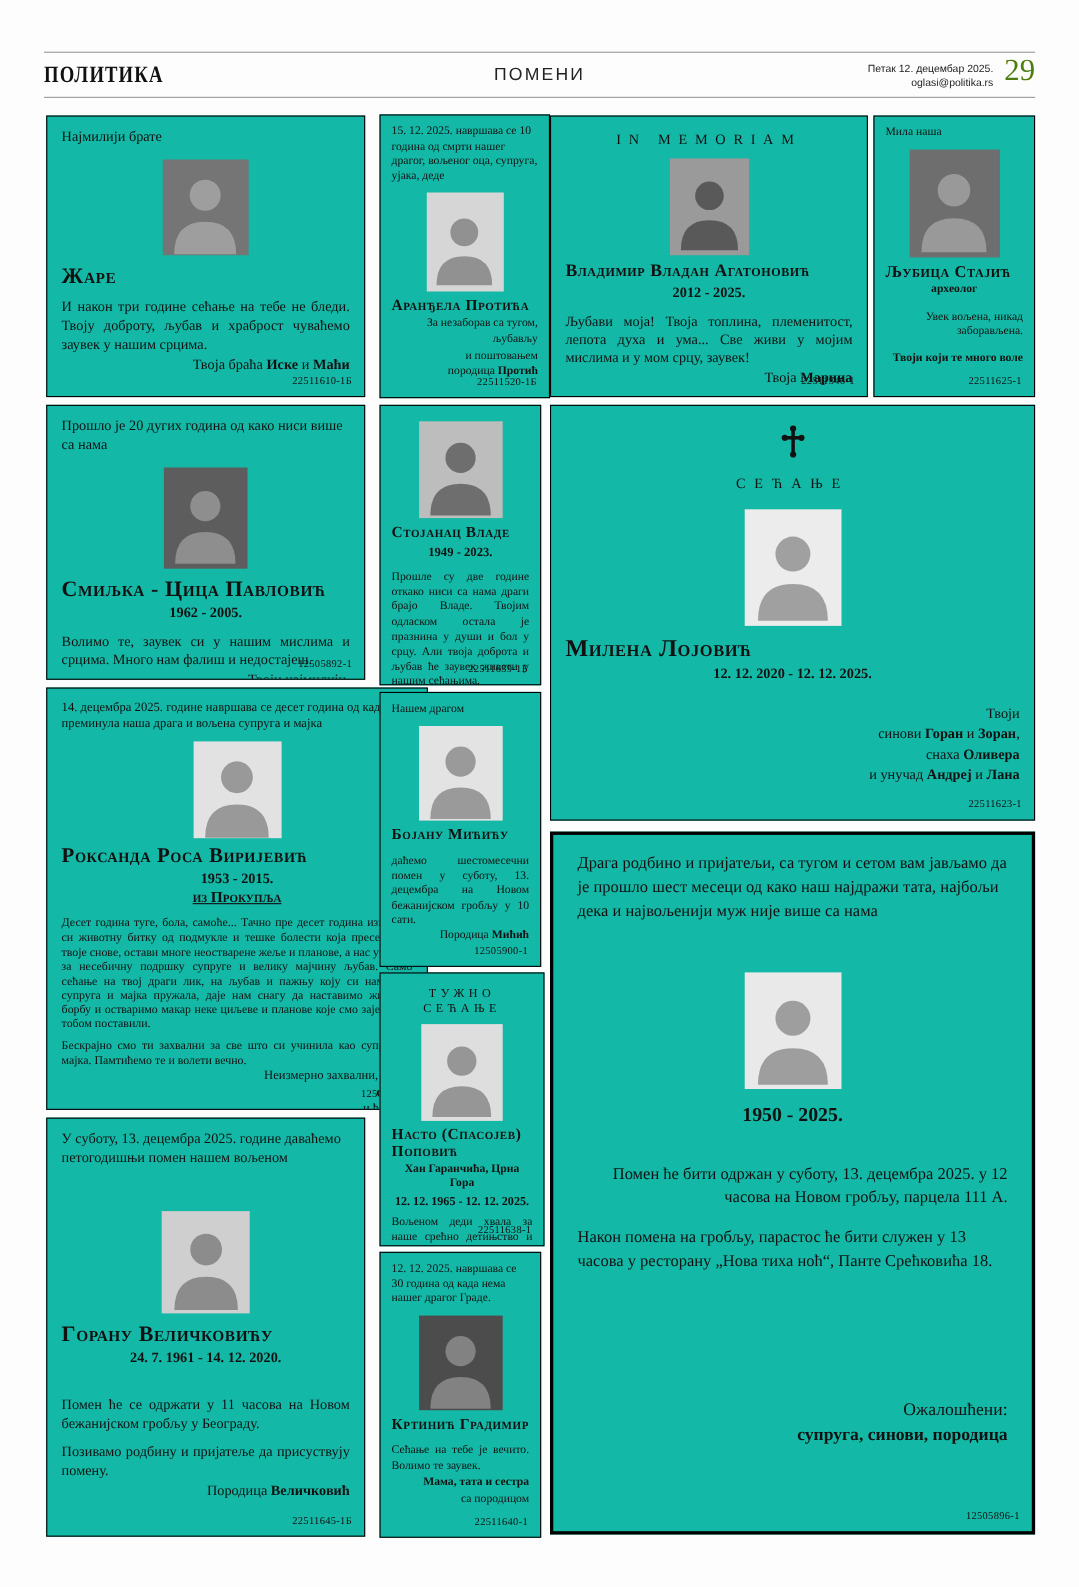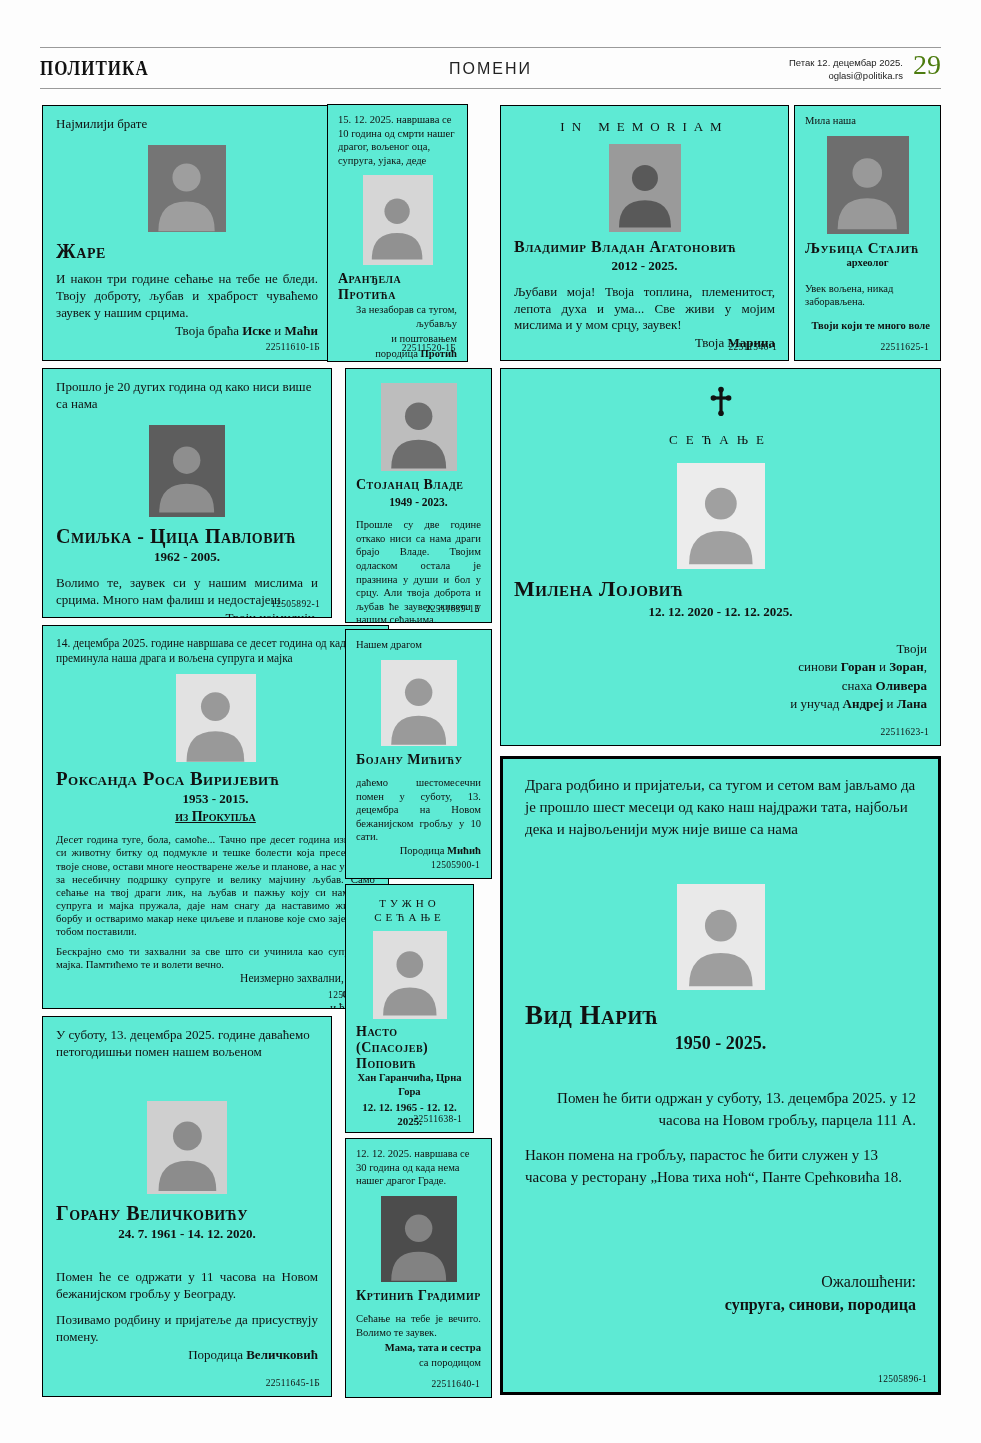--- a/index.html
+++ b/index.html
@@ -7,21 +7,21 @@
         font-family:"Liberation Serif","DejaVu Serif",serif;color:#111;}
   .rule{position:absolute;left:40px;right:40px;height:1px;background:#9a9a9a;}
   .logo{position:absolute;left:40px;top:56px;font-weight:bold;font-size:17px;letter-spacing:1px;
         transform:scaleY(1.25);transform-origin:left top;font-family:"Liberation Serif",serif;}
   .section-title{position:absolute;left:0;right:0;top:60px;text-align:center;
         font-family:"Liberation Sans","DejaVu Sans",sans-serif;font-size:16px;letter-spacing:2px;color:#222;}
   .hdr-right{position:absolute;right:78px;top:57px;text-align:right;font-size:9.5px;line-height:1.35;
         font-family:"Liberation Sans","DejaVu Sans",sans-serif;color:#222;}
   .pageno{position:absolute;right:40px;top:49px;font-size:28px;color:#4d7c0f;font-family:"Liberation Serif",serif;}
 
-  .obit{position:absolute;background:#5eead4;border:1px solid #000;box-sizing:border-box;
+  .obit{position:absolute;background:#14b8a6;border:1px solid #000;box-sizing:border-box;
         padding:10px 13px;display:flex;flex-direction:column;overflow:hidden;font-size:13px;line-height:1.3;}
   .obit.n{padding:8px 10px;font-size:10.6px;line-height:1.28;}
   .obit.thick{border-width:3px;padding:16px 22px;}
   .intro{text-align:left;}
   .memhead{text-align:center;margin-top:3px;}
   .photo{margin:12px auto 8px;display:flex;align-items:flex-end;justify-content:center;flex-shrink:0;overflow:hidden;}
   .sil{width:86%;height:94%;display:block;}
   .ph-light .sil{fill:rgba(0,0,0,0.32);} .ph-mid .sil{fill:rgba(0,0,0,0.42);} .ph-dark .sil{fill:rgba(255,255,255,0.30);}
   .name{font-weight:bold;font-variant:small-caps;letter-spacing:.5px;line-height:1.12;}
   .dates{font-weight:bold;text-align:center;margin-top:2px;}
@@ -102,21 +102,21 @@
         </svg>
     </div>
     <div class="name" style="font-size:20px">Горану Величковићу</div>
     <div class="dates">24. 7. 1961 - 14. 12. 2020.</div>
     <div class="body" style="margin-top:26px">Помен ће се одржати у 11 часова на Новом бежанијском гробљу у Београду.</div>
     <div class="body">Позивамо родбину и пријатеље да присуствују помену.</div>
     <div class="sig" style="padding-bottom:40px">Породица <b>Величковић</b></div>
     <div class="adid">22511645-1Б</div>
   </div>
 
-  <div class="obit n" style="left:327px;top:104px;width:141px;height:258px">
+  <div class="obit n" style="left:345px;top:104px;width:155px;height:258px">
     <div class="intro">15. 12. 2025. навршава се 10 година од смрти нашег драгог, вољеног оца, супруга, ујака, деде</div>
     <div class="photo ph-light" style="width:70px;height:90px;background:#d6d6d6;margin:8px auto 6px">
       <svg class="sil" viewBox="0 0 100 120">
           <circle cx="50" cy="40" r="21"></circle>
           <path d="M8 120 Q8 76 50 76 Q92 76 92 120 Z"></path>
         </svg>
     </div>
     <div class="name" style="font-size:14px">Аранђела Протића</div>
     <div class="sig" style="padding-bottom:26px">За незаборав са тугом, љубављу<br>и поштовањем<br>породица <b>Протић</b></div>
     <div class="adid">22511520-1Б</div>
@@ -143,21 +143,21 @@
           <circle cx="50" cy="40" r="21"></circle>
           <path d="M8 120 Q8 76 50 76 Q92 76 92 120 Z"></path>
         </svg>
     </div>
     <div class="name" style="font-size:14px">Бојану Мићићу</div>
     <div class="body">даћемо шестомесечни помен у суботу, 13. децембра на Новом бежанијском гробљу у 10 сати.</div>
     <div class="sig" style="padding-bottom:20px">Породица <b>Мићић</b></div>
     <div class="adid">12505900-1</div>
   </div>
 
-  <div class="obit n" style="left:345px;top:884px;width:129px;height:249px">
+  <div class="obit n" style="left:345px;top:884px;width:150px;height:249px">
     <div class="memhead" style="letter-spacing:4px;font-size:11px">ТУЖНО СЕЋАЊЕ</div>
     <div class="photo ph-light" style="width:74px;height:88px;background:#dedede;margin:7px auto 5px">
       <svg class="sil" viewBox="0 0 100 120">
           <circle cx="50" cy="40" r="21"></circle>
           <path d="M8 120 Q8 76 50 76 Q92 76 92 120 Z"></path>
         </svg>
     </div>
     <div class="name" style="font-size:14px">Насто (Спасојев)</div>
     <div class="name" style="font-size:14px">Поповић</div>
     <div class="place" style="font-size:10.6px">Хан Гаранчића, Црна Гора</div>
@@ -199,21 +199,21 @@
   <div class="obit n" style="left:794px;top:105px;width:147px;height:256px">
     <div class="intro">Мила наша</div>
     <div class="photo ph-dark" style="width:82px;height:98px;background:#6e6e6e;margin:8px auto 6px">
       <svg class="sil" viewBox="0 0 100 120">
           <circle cx="50" cy="40" r="21"></circle>
           <path d="M8 120 Q8 76 50 76 Q92 76 92 120 Z"></path>
         </svg>
     </div>
     <div class="name" style="font-size:15px">Љубица Стајић</div>
     <div class="place">археолог</div>
-    <div class="body" style="text-align:left;margin-top:12px">Увек вољена, никад заборављена.</div>
+    <div class="body" style="text-align:right;margin-top:12px">Увек вољена, никад заборављена.</div>
     <div class="sig" style="padding-bottom:18px"><b>Твоји који те много воле</b></div>
     <div class="adid">22511625-1</div>
   </div>
 
   <div class="obit" style="left:500px;top:368px;width:441px;height:378px">
     <svg class="cross" width="24" height="34" viewBox="0 0 60 80">
       <g fill="#111">
           <rect x="26" y="6" width="8" height="64"></rect>
           <rect x="8" y="26" width="44" height="8"></rect>
       <circle cx="30" cy="9" r="7"></circle>
@@ -236,21 +236,20 @@
   </div>
 
   <div class="obit thick" style="left:500px;top:756px;width:441px;height:639px;font-size:15px">
     <div class="intro" style="line-height:1.45">Драга родбино и пријатељи, са тугом и сетом вам јављамо да је прошло шест месеци од како наш најдражи тата, најбољи дека и највољенији муж није више са нама</div>
     <div class="photo ph-light" style="width:88px;height:106px;background:#e9e9e9;margin:44px auto 10px">
       <svg class="sil" viewBox="0 0 100 120">
           <circle cx="50" cy="40" r="21"></circle>
           <path d="M8 120 Q8 76 50 76 Q92 76 92 120 Z"></path>
         </svg>
     </div>
-    <div class="name" style="font-size:27px">Вид Нарић</div>
     <div class="dates" style="font-size:18px">1950 - 2025.</div>
     <div class="body" style="text-align:right;line-height:1.45;margin-top:32px">Помен ће бити одржан у суботу, 13. децембра 2025. у 12 часова на Новом гробљу, парцела 111 А.</div>
     <div class="body" style="text-align:left;line-height:1.45;margin-top:14px">Након помена на гробљу, парастос ће бити служен у 13 часова у ресторану „Нова тиха ноћ“, Панте Срећковића 18.</div>
     <div class="sig" style="padding-bottom:60px;font-size:16px">Ожалошћени:<br><b>супруга, синови, породица</b></div>
     <div class="adid">12505896-1</div>
   </div>
 
 </div>
 
 </body></html>

